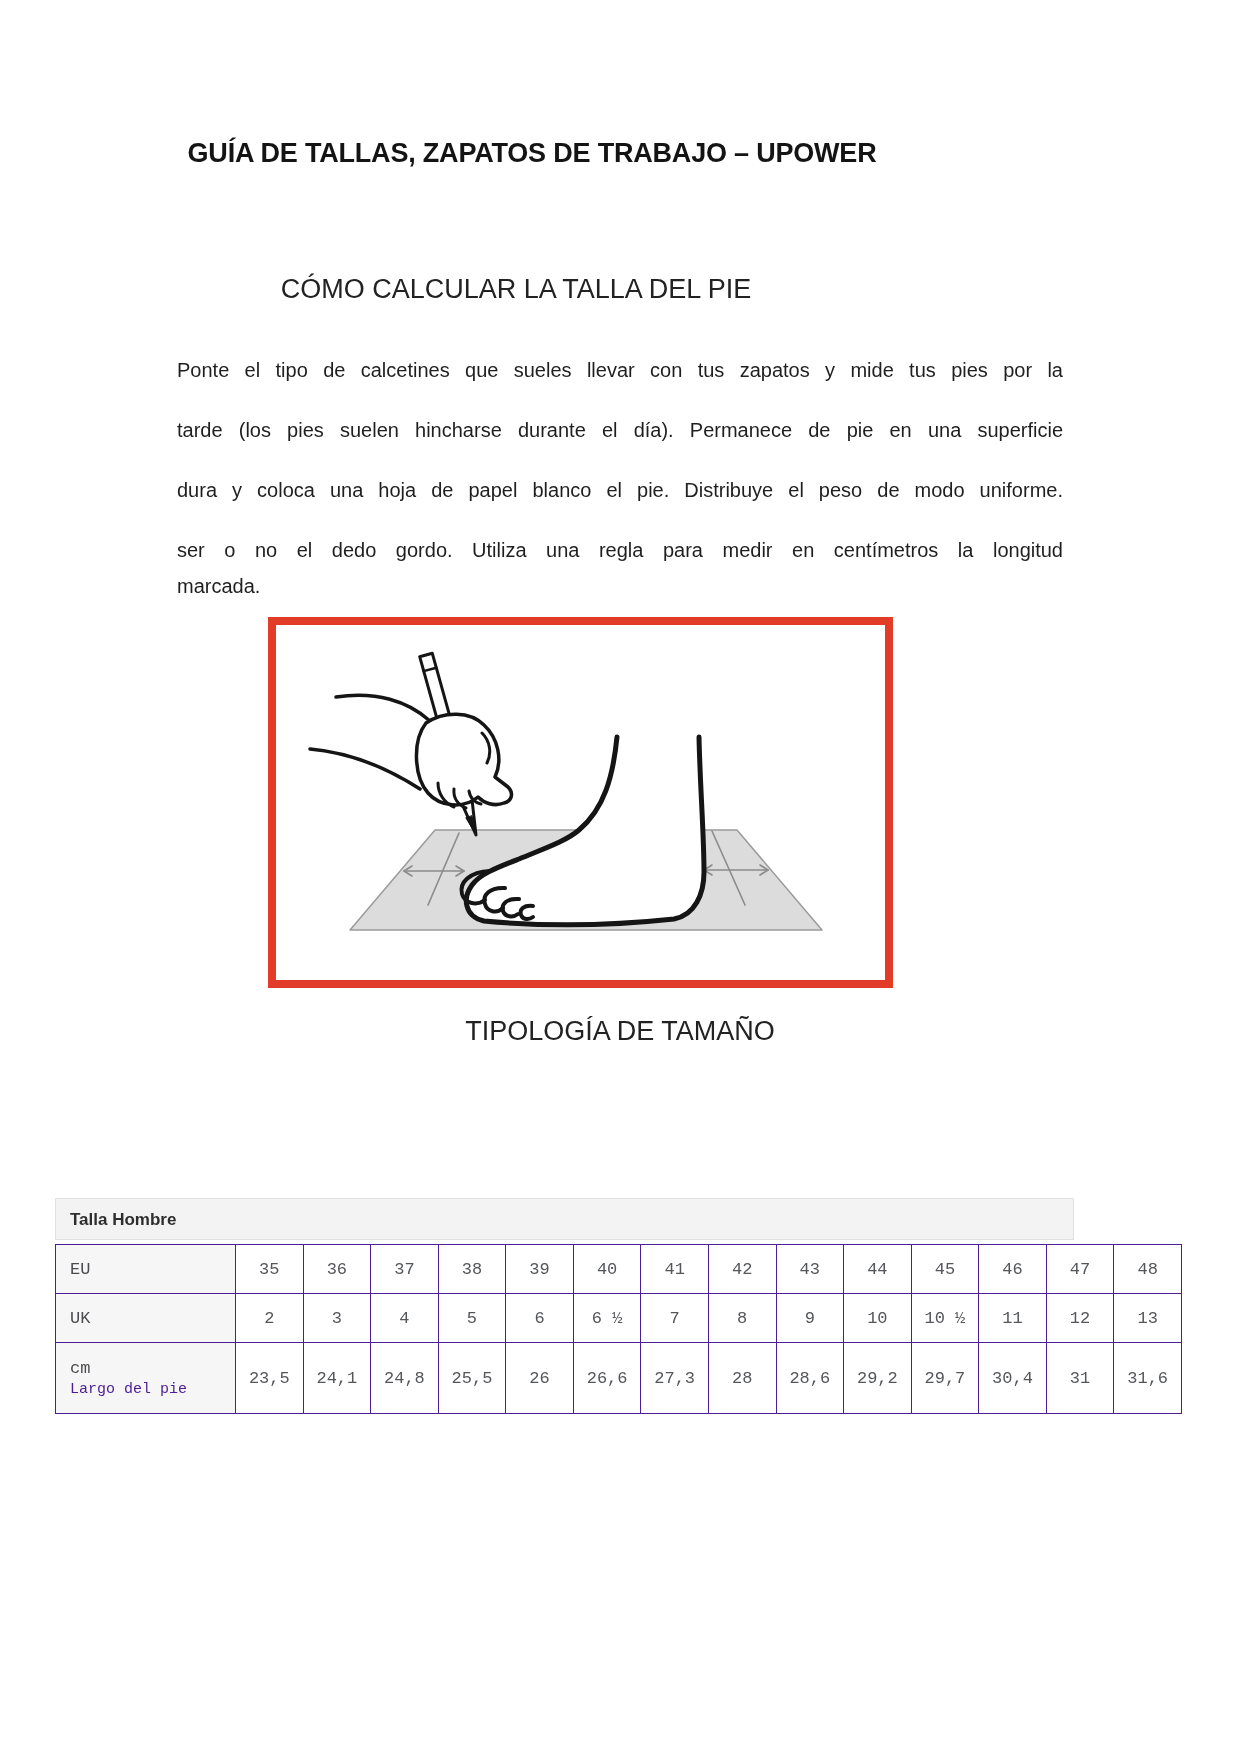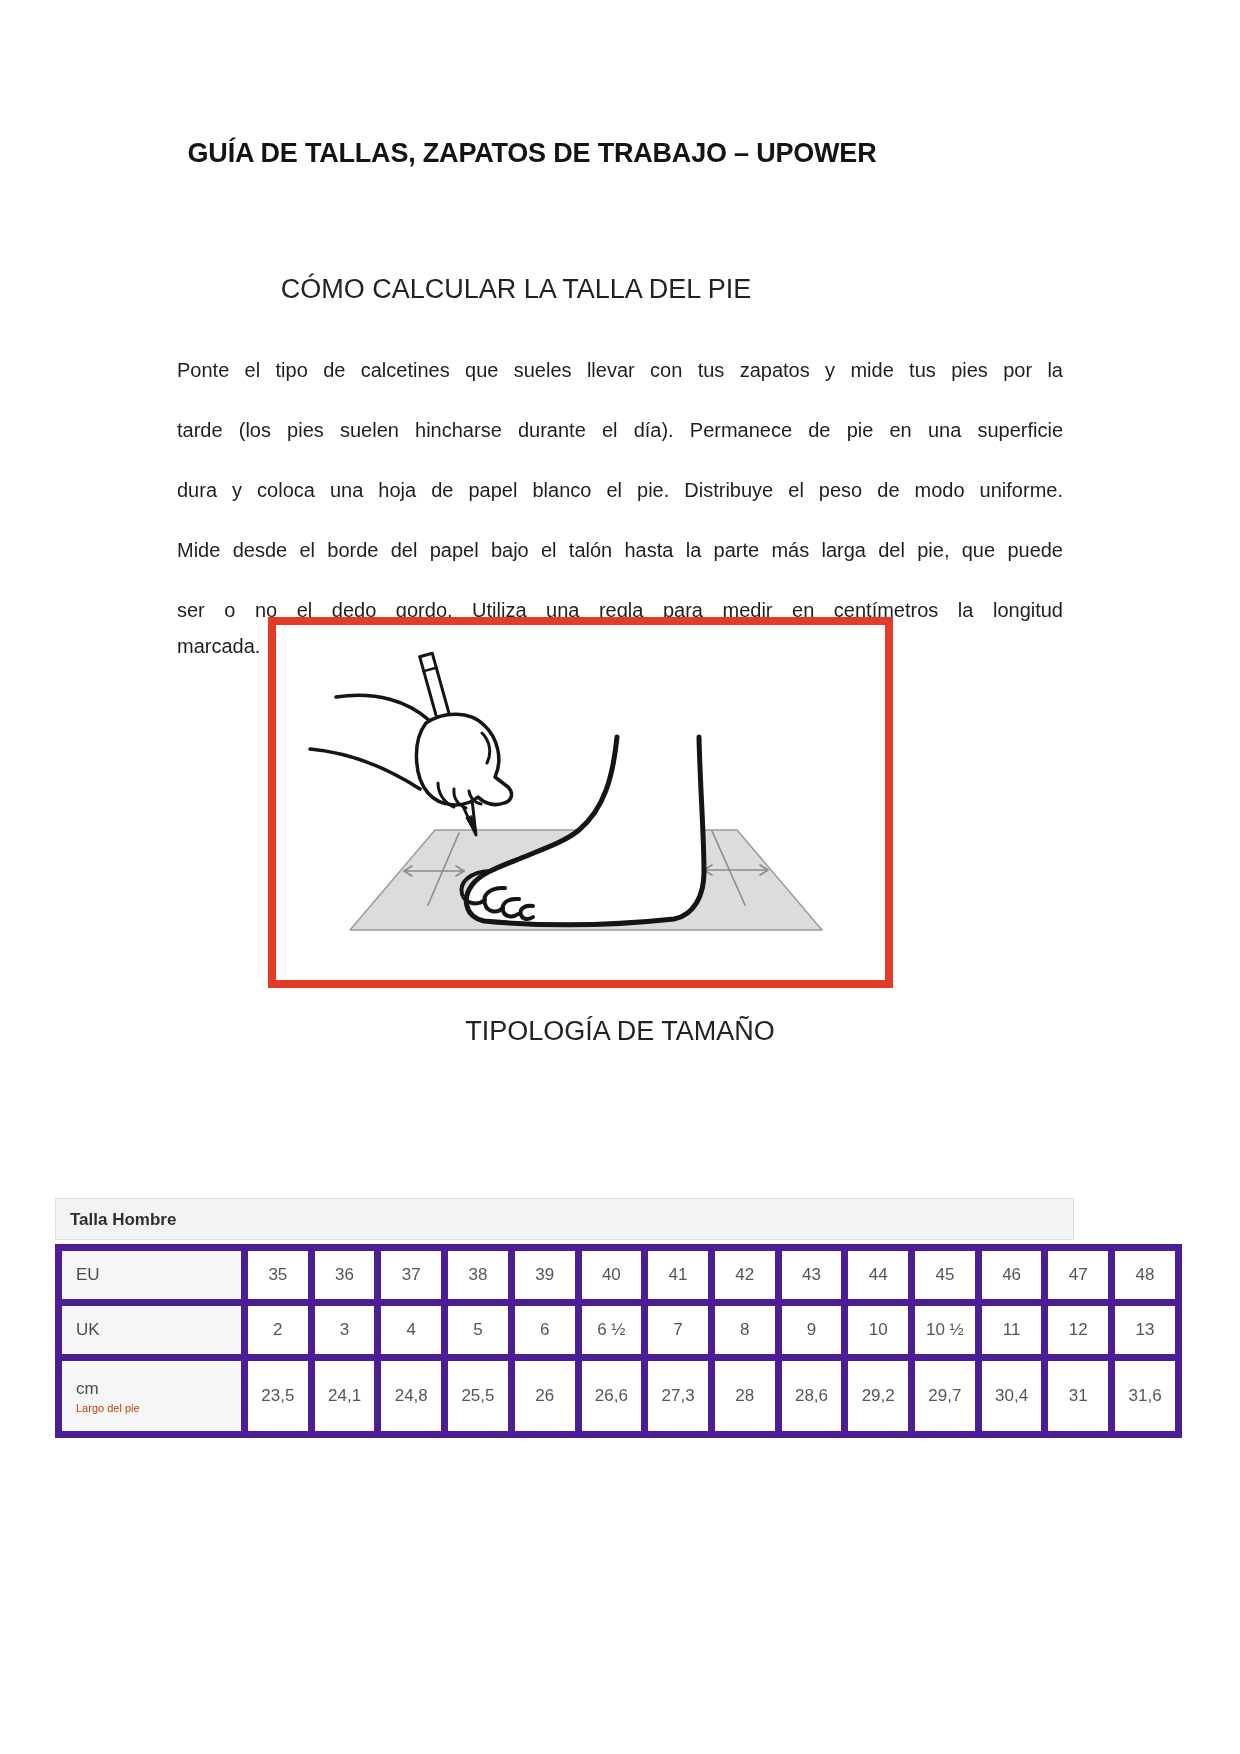--- a/index.html
+++ b/index.html
@@ -33,44 +33,43 @@
   .table-wrap{position:absolute;left:55px;top:1198px;width:1019px;}
   .table-title{
     height:42px;line-height:42px;background:#f3f3f3;border:1px solid #e1e1e1;
     box-sizing:border-box;font-size:17px;font-weight:bold;color:#2e2e2e;
     padding-left:14px;
   }
   .size-table{
     width:1127px;border-collapse:collapse;margin-top:4px;table-layout:fixed;
   }
   .size-table td{
-    border:7px solid #4c1d95;font-size:17px;color:#54565a;background:#fff;
-    text-align:center;vertical-align:middle;padding:0;
+    border:1px solid #4c1d95;font-size:17px;color:#54565a;background:#fff;
+    text-align:center;vertical-align:middle;padding:0;font-family:Liberation Mono, monospace;
   }
   .size-table td.lbl{
     width:165px;background:#f6f6f6;text-align:left;padding-left:14px;color:#4b4c4f;
   }
   .size-table tr.r-eu td,.size-table tr.r-uk td{height:48px;}
   .size-table tr.r-cm td{height:70px;}
-  .sublbl{font-size:11px;color:#c2410c;margin-top:3px;}
+  .sublbl{font-size:15px;color:#4c1d95;margin-top:3px;}
 </style>
 </head>
 <body>
 
 <div class="doc">
 
   <div class="page-title">GUÍA DE TALLAS, ZAPATOS DE TRABAJO – UPOWER</div>
 
   <div class="sub-heading">CÓMO CALCULAR LA TALLA DEL PIE</div>
 
   <div class="para">
     <div class="jline">Ponte el tipo de calcetines que sueles llevar con tus zapatos y mide tus pies por la</div>
     <div class="jline">tarde (los pies suelen hincharse durante el día). Permanece de pie en una superficie</div>
     <div class="jline">dura y coloca una hoja de papel blanco el pie. Distribuye el peso de modo uniforme.</div>
-    <div class="jline">Mide desde el borde del papel bajo el talón hasta la parte más larga del pie, que puede</div>
     <div class="jline">ser o no el dedo gordo. Utiliza una regla para medir en centímetros la longitud</div>
     <div class="lastline">marcada.</div>
   </div>
 
   <div class="figure">
     <svg viewBox="0 0 609 355" fill="none" stroke-linecap="round" stroke-linejoin="round">
 
       <polygon points="159,205 461,205 546,305 74,305" fill="#dcdcdc" stroke="#9b9b9b" stroke-width="1.5"></polygon>
 
       <g stroke="#8b8b8b" stroke-width="1.6">

